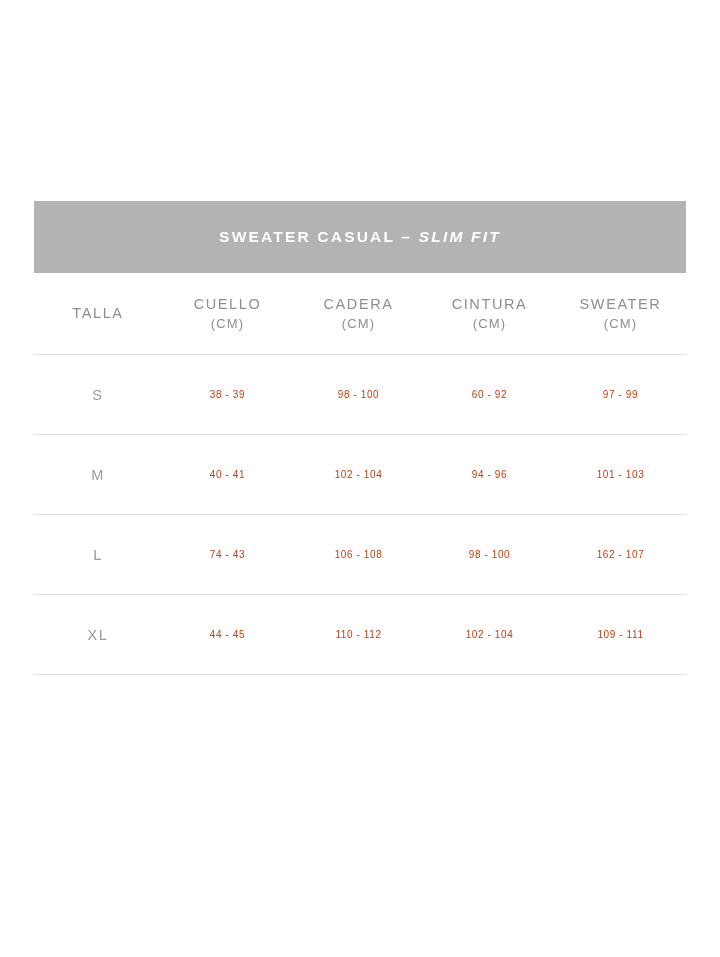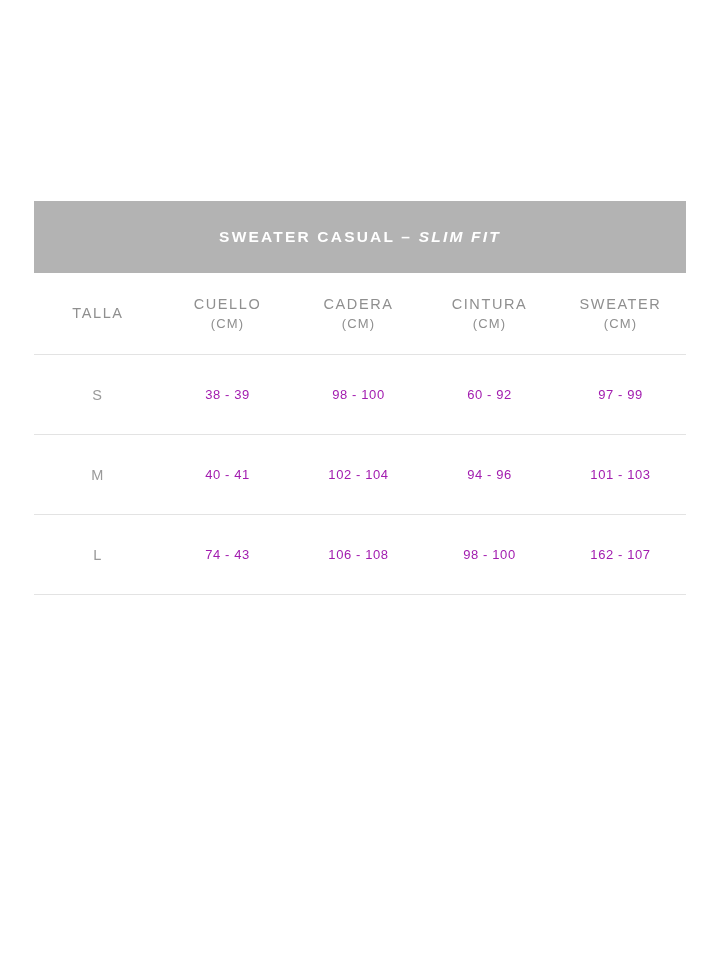--- a/index.html
+++ b/index.html
@@ -66,22 +66,22 @@
     line-height: 1.35;
   }
   .col-head-unit {
     display: block;
     font-size: 13px;
     letter-spacing: 1.2px;
     color: #8f8f8f;
   }
   table.sizes tbody td {
     height: 77px;
-    font-size: 13px;
-    color: #a21caf;
+    font-size: 10px;
+    color: #c2410c;
     letter-spacing: 0.6px;
   }
   table.sizes tbody td.size-cell {
     color: #9a9a9a;
     letter-spacing: 1.6px;
     font-size: 14.5px;
   }
   col.c1 { width: 128px; }
   col.c2 { width: 131px; }
   col.c3 { width: 131px; }
@@ -144,17 +144,24 @@
           <td>94 - 96</td>
           <td>101 - 103</td>
         </tr>
         <tr>
           <td class="size-cell">L</td>
           <td>74 - 43</td>
           <td>106 - 108</td>
           <td>98 - 100</td>
           <td>162 - 107</td>
         </tr>
+        <tr>
+          <td class="size-cell">XL</td>
+          <td>44 - 45</td>
+          <td>110 - 112</td>
+          <td>102 - 104</td>
+          <td>109 - 111</td>
+        </tr>
       </tbody>
     </table>
 
   </div>
 </div>
 
 </body></html>

